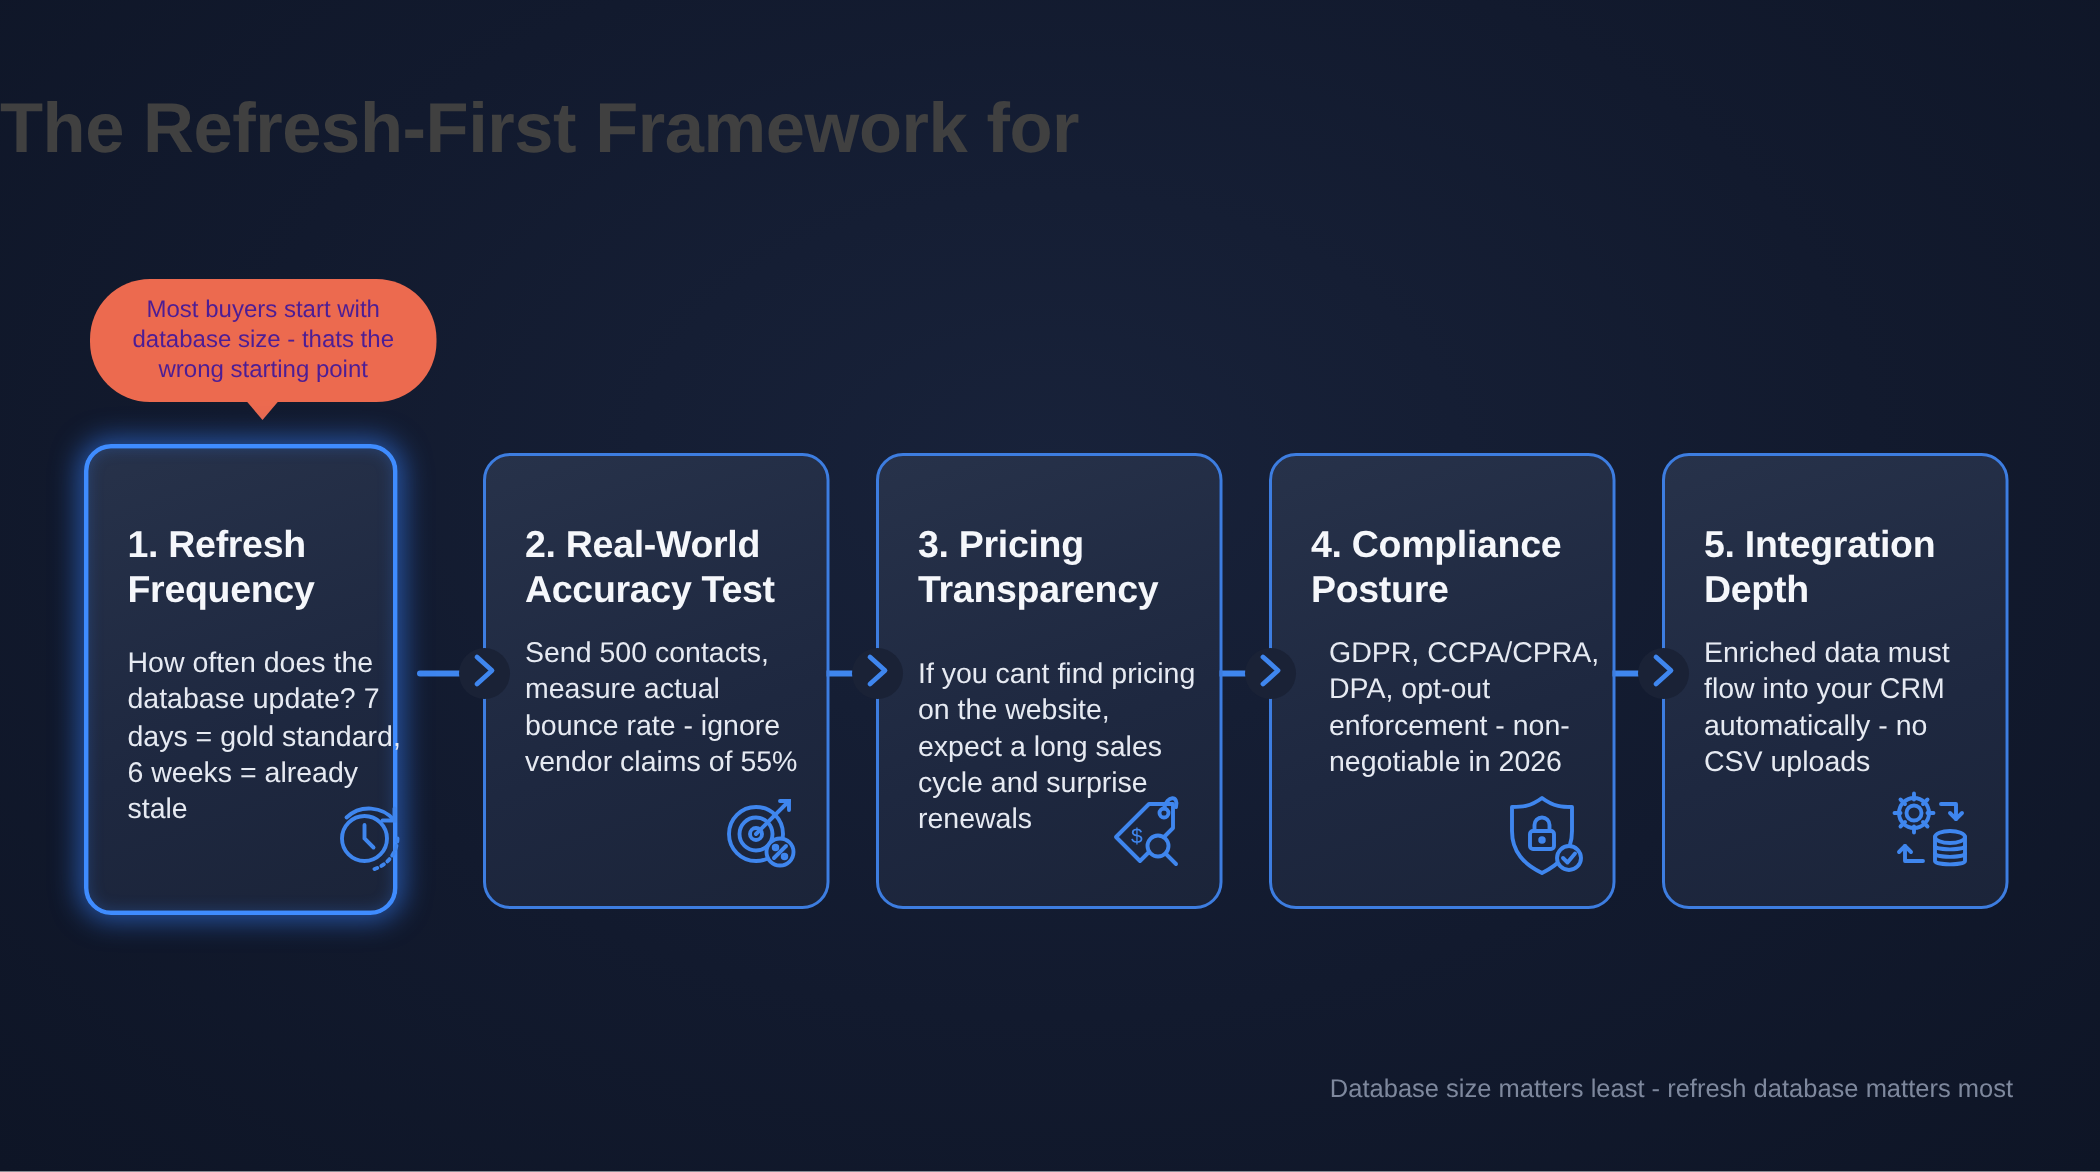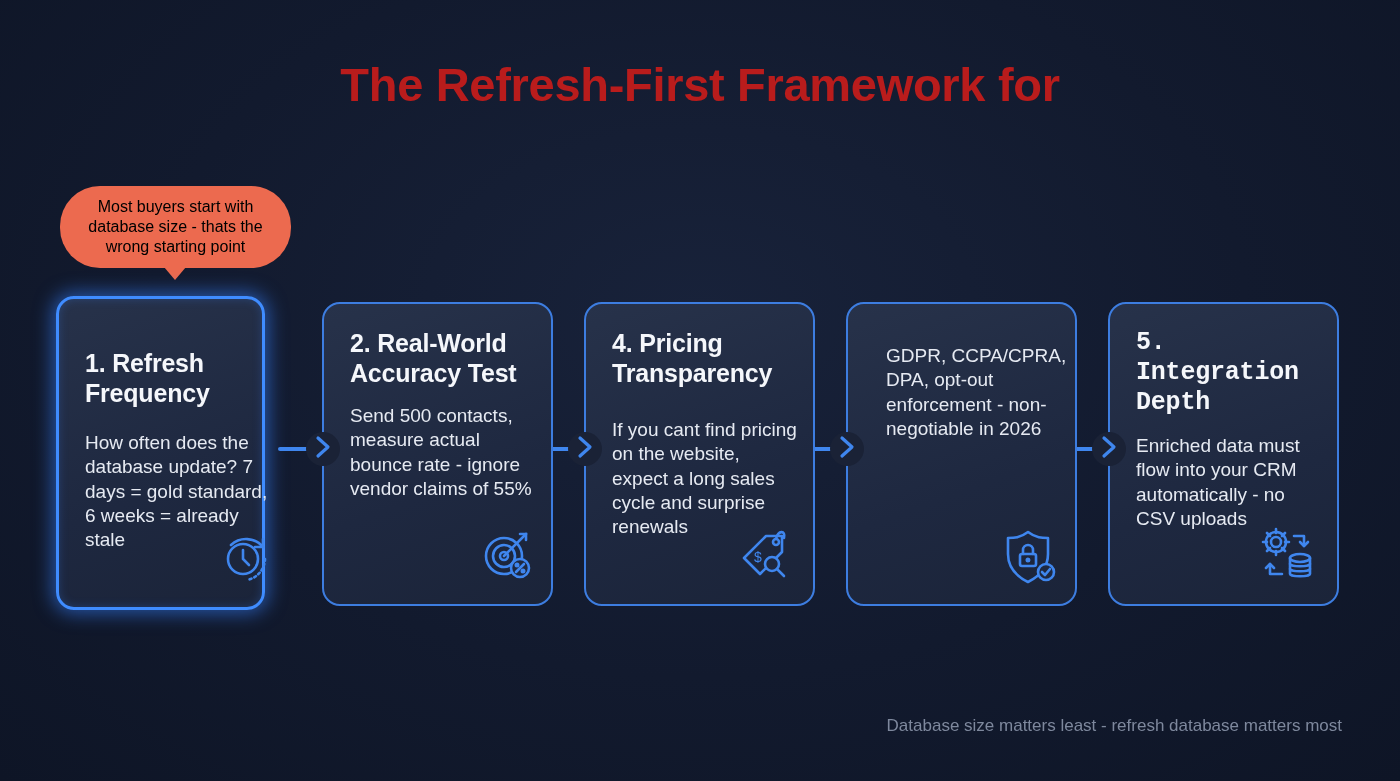--- a/index.html
+++ b/index.html
@@ -6,59 +6,58 @@
   html, body { width: 1400px; height: 781px; overflow: hidden; }
   body {
     background: radial-gradient(ellipse at 50% 40%, #18223a 0%, #121a2e 55%, #0e1526 100%);
     font-family: "Liberation Sans", "DejaVu Sans", sans-serif;
     color: #ffffff;
     position: relative;
   }
   .title {
     position: absolute;
     left: 0; top: 56px; width: 1400px;
-    text-align: center;
     font-family: "Liberation Sans", sans-serif;
     font-weight: 700;
     font-size: 47px;
     line-height: 58px;
     letter-spacing: -0.3px;
-    color: #b91c1c;
+    color: #404040;
   }
   .title span { display: block; }
   .callout {
     position: absolute;
     left: 60px; top: 186px;
     width: 231px; height: 82px;
     background: #ec6a4f;
     border-radius: 40px;
     display: flex; align-items: center; justify-content: center;
     text-align: center;
     font-size: 16px;
     line-height: 20px;
-    color: #000000;
+    color: #4c1d95;
     padding: 0 14px;
   }
   .callout::after {
     content: "";
     position: absolute;
     left: 104px; bottom: -12px;
     width: 0; height: 0;
     border-left: 11px solid transparent;
     border-right: 11px solid transparent;
     border-top: 13px solid #ec6a4f;
   }
   .card {
     position: absolute;
     top: 302px;
     width: 231px; height: 304px;
     border: 2px solid #3d7de0;
     border-radius: 18px;
     background: linear-gradient(160deg, #27324a 0%, #1e2840 60%, #1b2439 100%);
-    padding: 24px 0 0 26px;
+    padding: 44px 0 0 26px;
   }
   .card.active {
     top: 296px;
     left: 56px;
     width: 209px; height: 314px;
     border: 3px solid #3f8cff;
     box-shadow: 0 0 18px 4px rgba(55, 130, 255, 0.55), inset 0 0 10px rgba(55,130,255,0.25);
     padding: 49px 0 0 26px;
   }
   .card h3 {
@@ -141,54 +140,55 @@
     <circle cx="37" cy="39" r="1.2"></circle>
     <circle cx="43" cy="45" r="1.2"></circle>
   </svg>
   <div class="arrow-head" style="left:-18px; top:128px;"></div>
   <svg viewBox="0 0 20 24" style="position:absolute; left:-10px; top:131px; width:20px; height:24px;" fill="none" stroke="#3f86ee" stroke-width="3.2" stroke-linecap="round" stroke-linejoin="round">
     <path d="M4 3 L14 12 L4 21"></path>
   </svg>
 </div>
 
 <div class="card" style="left:584px;">
-  <h3 style="width:200px;">4. Pricing Transparency</h3>
+  <h3 style="width:200px;">3. Pricing Transparency</h3>
   <p style="width:185px;margin-top:30px;">If you cant find pricing on the website, expect a long sales cycle and surprise renewals</p>
   <svg class="icon" viewBox="0 0 56 56" style="left:152px; top:222px;" fill="none" stroke="#3f86ee" stroke-width="2.6" stroke-linecap="round" stroke-linejoin="round">
     <path d="M6 32 L28 10 H44 V26 L22 48 Z"></path>
     <circle cx="38" cy="16" r="3"></circle>
     <path d="M38 13 C40 4 48 4 46 12"></path>
     <text x="16" y="36" font-size="14" fill="#3f86ee" stroke="none" font-family="Liberation Sans, sans-serif">$</text>
     <circle cx="34" cy="38" r="7" fill="#1e2840"></circle>
     <path d="M39 43 L46 50"></path>
   </svg>
   <div class="arrow-head" style="left:-18px; top:128px;"></div>
   <svg viewBox="0 0 20 24" style="position:absolute; left:-10px; top:131px; width:20px; height:24px;" fill="none" stroke="#3f86ee" stroke-width="3.2" stroke-linecap="round" stroke-linejoin="round">
     <path d="M4 3 L14 12 L4 21"></path>
   </svg>
 </div>
 
 <div class="card" style="left:846px;">
+  <h3 style="width:200px;">4. Compliance Posture</h3>
   <p style="width:195px;margin-left:12px;">GDPR, CCPA/CPRA, DPA, opt-out enforcement - non-negotiable in 2026</p>
   <svg class="icon" viewBox="0 0 56 56" style="left:154px; top:224px;" fill="none" stroke="#3f86ee" stroke-width="2.6" stroke-linecap="round" stroke-linejoin="round">
     <path d="M26 4 C18 10 12 10 6 10 V26 C6 40 14 48 26 54 C38 48 46 40 46 26 V10 C40 10 34 10 26 4 Z"></path>
     <rect x="18" y="26" width="16" height="12" rx="2"></rect>
     <path d="M21 26 V22 A5 5 0 0 1 31 22 V26"></path>
     <circle cx="26" cy="32" r="1.2"></circle>
     <circle cx="44" cy="44" r="8" fill="#1e2840"></circle>
     <path d="M40 44 L43 47 L48 41"></path>
   </svg>
   <div class="arrow-head" style="left:-18px; top:128px;"></div>
   <svg viewBox="0 0 20 24" style="position:absolute; left:-10px; top:131px; width:20px; height:24px;" fill="none" stroke="#3f86ee" stroke-width="3.2" stroke-linecap="round" stroke-linejoin="round">
     <path d="M4 3 L14 12 L4 21"></path>
   </svg>
 </div>
 
 <div class="card" style="left:1108px;">
-  <h3 style="width:200px;font-family:Liberation Mono, monospace;">5. Integration Depth</h3>
+  <h3 style="width:200px;">5. Integration Depth</h3>
   <p style="width:190px;">Enriched data must flow into your CRM automatically - no CSV uploads</p>
   <svg class="icon" viewBox="0 0 56 56" style="left:150px; top:222px;" fill="none" stroke="#3f86ee" stroke-width="2.6" stroke-linecap="round" stroke-linejoin="round">
     <circle cx="16" cy="16" r="5"></circle>
     <path d="M16 3 V7 M16 25 V29 M3 16 H7 M25 16 H29 M7 7 L10 10 M22 22 L25 25 M7 25 L10 22 M22 10 L25 7"></path>
     <circle cx="16" cy="16" r="10"></circle>
     <path d="M34 10 H44 V20"></path>
     <path d="M40 16 L44 20 L48 16"></path>
     <path d="M22 48 H10 V38"></path>
     <path d="M6 42 L10 38 L14 42"></path>
     <ellipse cx="40" cy="32" rx="10" ry="4"></ellipse>

